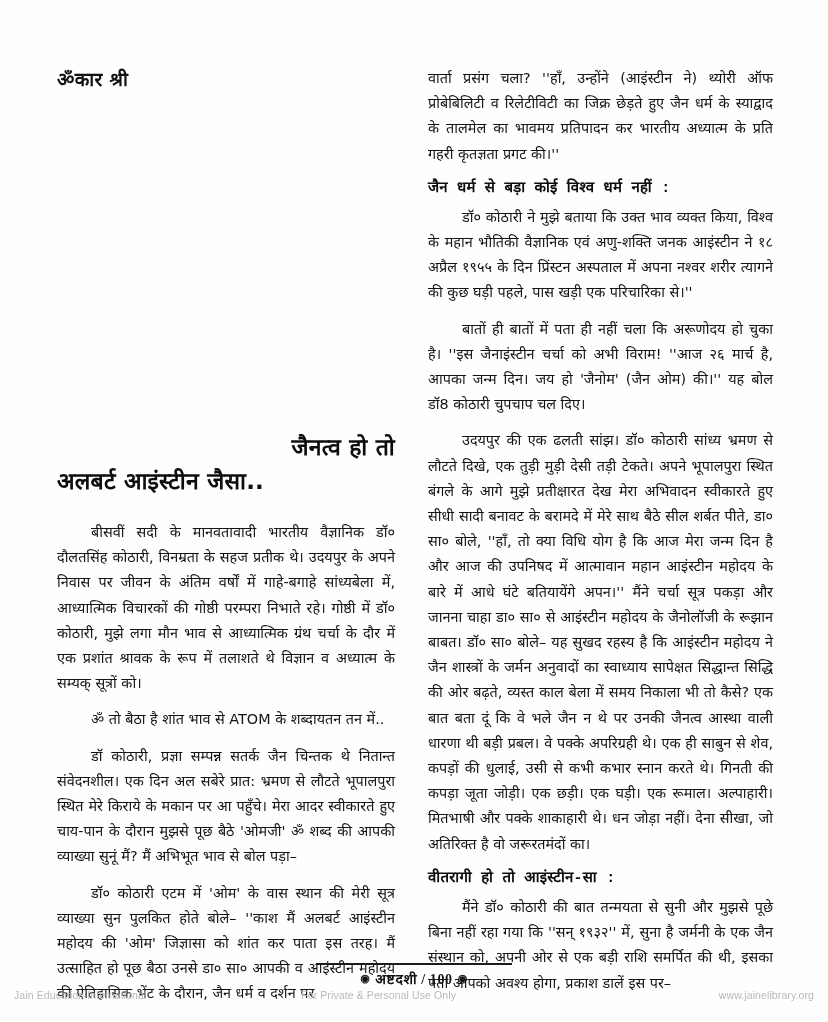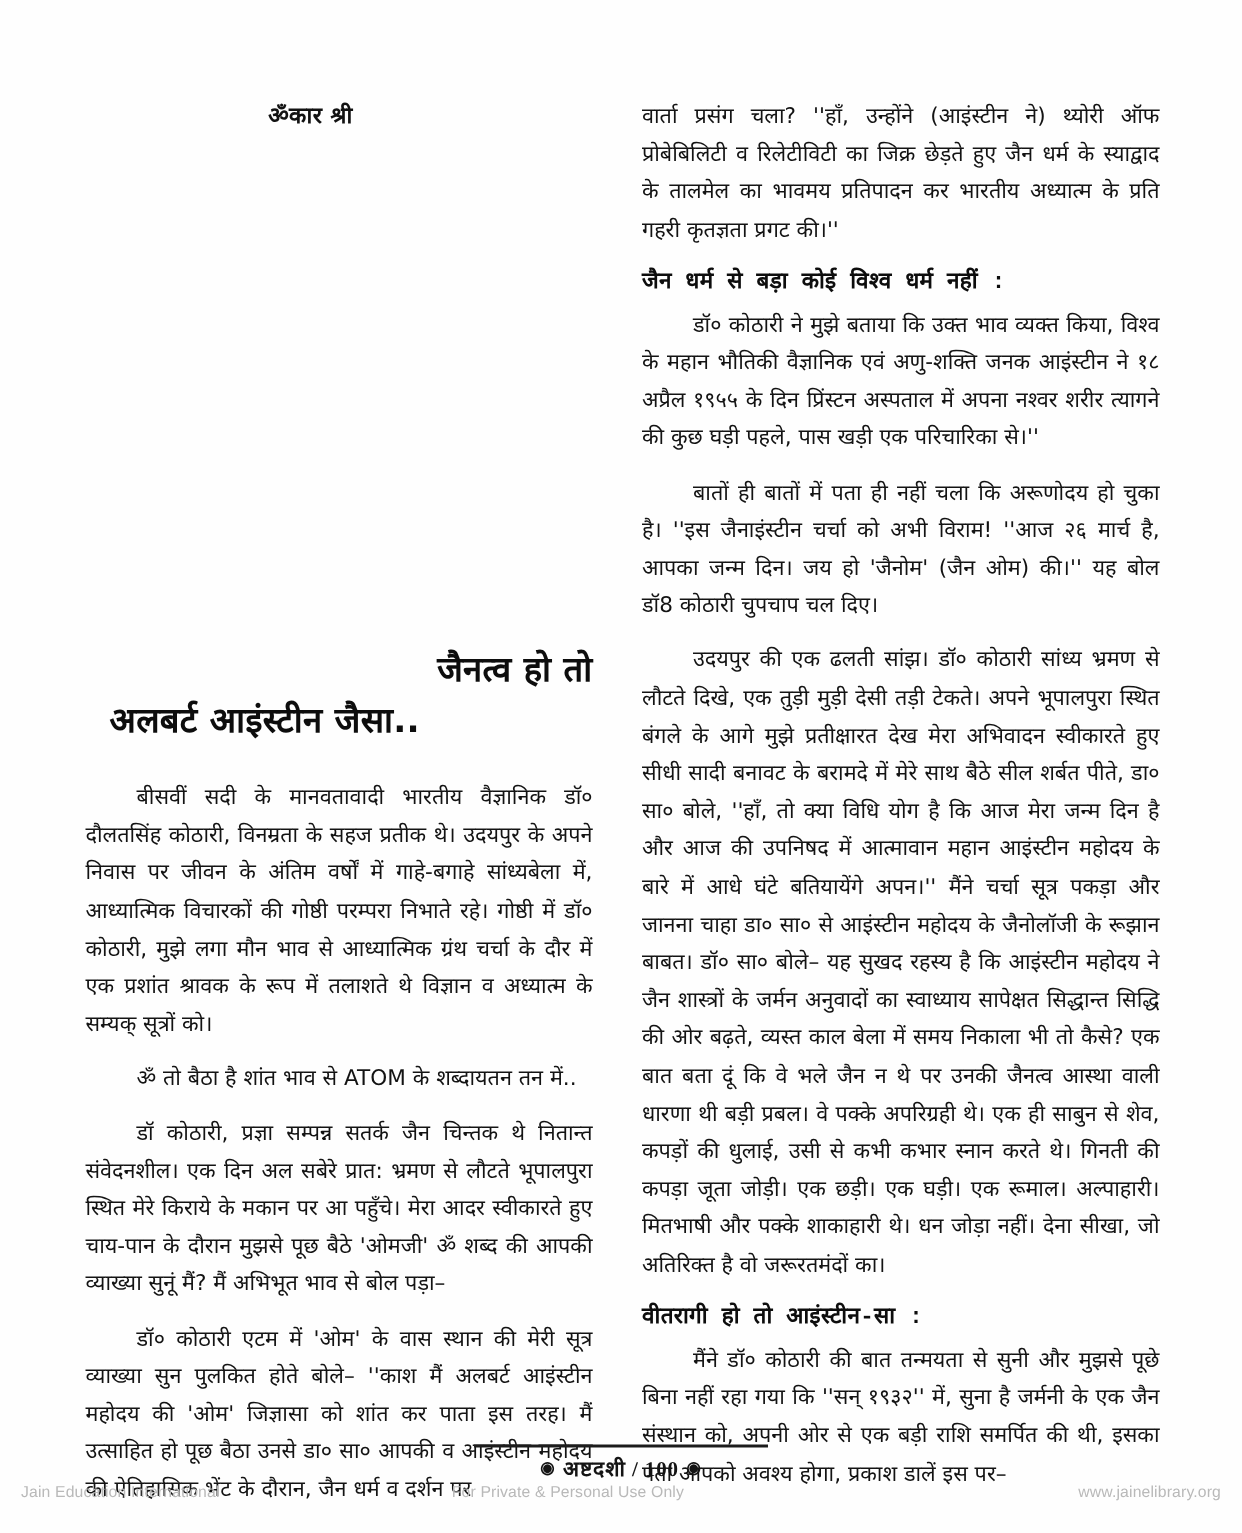--- a/index.html
+++ b/index.html
@@ -20,24 +20,23 @@
   }
 
   
   .running-head {
     position: absolute;
     left: 57px;
     top: 66px;
     width: 300px;
     font-family: "DejaVu Sans", sans-serif;
     font-weight: 700;
-    font-size: 15px;
+    font-size: 19px;
     letter-spacing: 0.3px;
     color: #121212;
-    text-align: center;
   }
 
   
   .col {
     position: absolute;
     top: 66px;
     font-family: "DejaVu Sans", sans-serif;
     font-size: 14.4px;
     line-height: 25.2px;
     color: #131313;
@@ -55,21 +54,21 @@
     top: 66px;
   }
 
   
   .article-title {
     font-family: "DejaVu Sans", sans-serif;
     font-weight: 700;
     font-size: 23px;
     line-height: 34px;
     color: #0d0d0d;
-    margin: 0 0 22px 16px;
+    margin: 0 0 22px 0;
     letter-spacing: 0.2px;
   }
   .article-title .t-line-1 { display: block; text-align: right; }
   .article-title .t-line-2 { display: block; text-align: left; }
 
   
   p.para {
     margin: 0 0 0 0;
     text-indent: 34px;
     text-align: justify;

